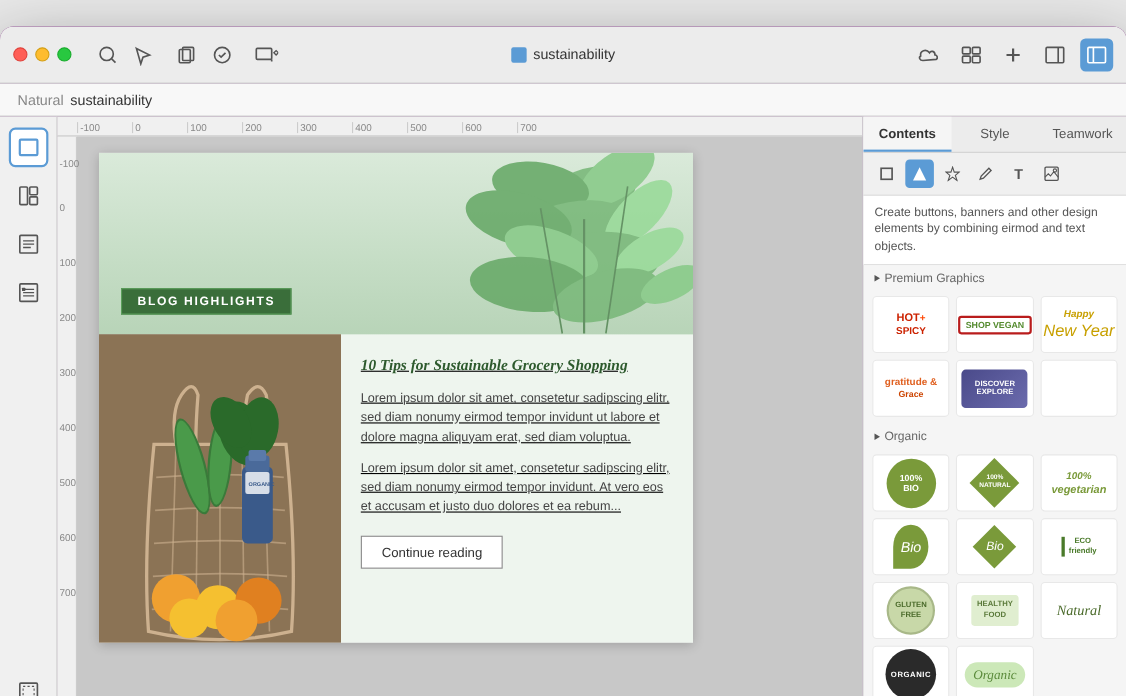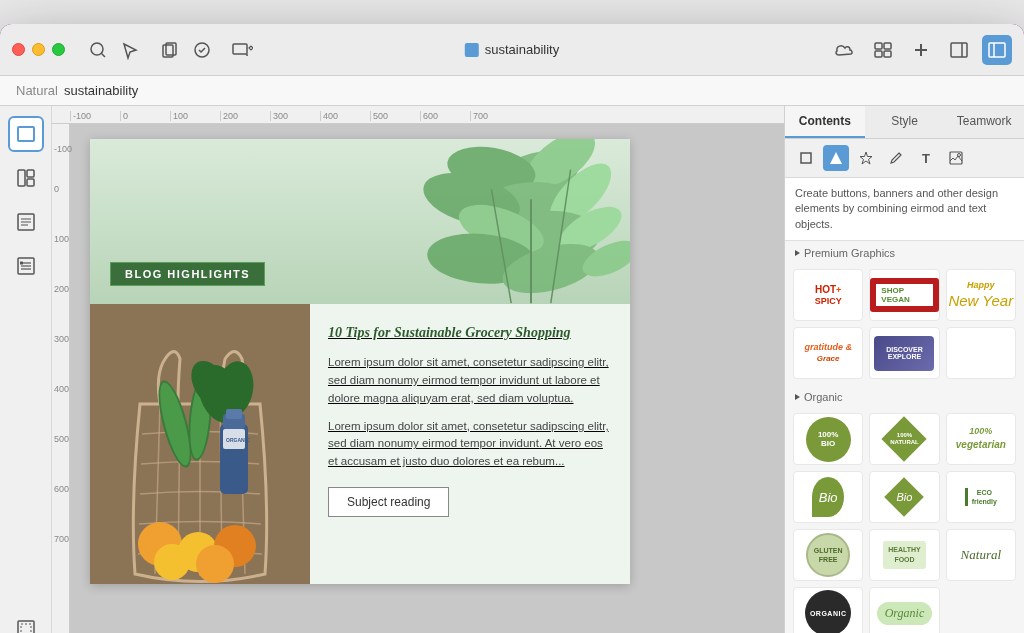--- a/index.html
+++ b/index.html
@@ -464,21 +464,21 @@
     }
     .badge-hot-spicy span {
       color: #ff4400;
       font-size: 8px;
     }
 
     .badge-shop-vegan {
       font-size: 8px;
       font-weight: bold;
       color: #558b2f;
-      border: 6px solid #b91c1c;
+      border: 2px solid #b91c1c;
       padding: 2px 5px;
       border-radius: 3px;
     }
 
     .badge-happy-new-year {
       font-size: 8px;
       font-style: italic;
       color: #c8a000;
       text-align: center;
       line-height: 1.3;
@@ -767,21 +767,21 @@
                     <circle cx="145" cy="242" r="21" fill="#e08020"></circle>
                     <circle cx="82" cy="258" r="18" fill="#f5c030"></circle>
                     <circle cx="125" cy="260" r="19" fill="#f0a030"></circle>
                   </svg>
                 </div>
               </div>
               <div class="article-content">
                 <div class="article-title">10 Tips for Sustainable Grocery Shopping</div>
                 <div class="article-body">Lorem ipsum dolor sit amet, consetetur sadipscing elitr, sed diam nonumy eirmod tempor invidunt ut labore et dolore magna aliquyam erat, sed diam voluptua.</div>
                 <div class="article-body">Lorem ipsum dolor sit amet, consetetur sadipscing elitr, sed diam nonumy eirmod tempor invidunt. At vero eos et accusam et justo duo dolores et ea rebum...</div>
-                <button class="continue-btn">Subject reading</button>
+                <button class="continue-btn">Continue reading</button>
               </div>
             </div>
 
           </div>
         </div>
       </div>
     </div>
 
     <div class="right-panel">
 
@@ -839,21 +839,21 @@
         <div class="graphic-item">
           <div class="badge-shop-vegan">SHOP VEGAN</div>
         </div>
         <div class="graphic-item">
           <div class="badge-happy-new-year">
             <span style="font-style:italic; color:#c8a000; font-size:9px;font-weight:bold;">Happy</span><br>
             <span style="font-style:italic; color:#c8a000; font-size:15px;">New Year</span>
           </div>
         </div>
         <div class="graphic-item">
-          <div style="font-size:8px; font-style:italic; font-weight:bold; color:#e06020; text-align:center; line-height:1.3;">
+          <div style="font-size:8px; font-weight:bold; color:#e06020; text-align:center; line-height:1.3;">
             <span style="font-size:9px; color:#e06020;">gratitude &amp;</span><br>
             <span style="font-size:8px; color:#cc4400;">Grace</span>
           </div>
         </div>
         <div class="graphic-item">
           <div class="badge-discover-explore">DISCOVER<br>EXPLORE</div>
         </div>
         <div class="graphic-item">
         </div>
       </div>

